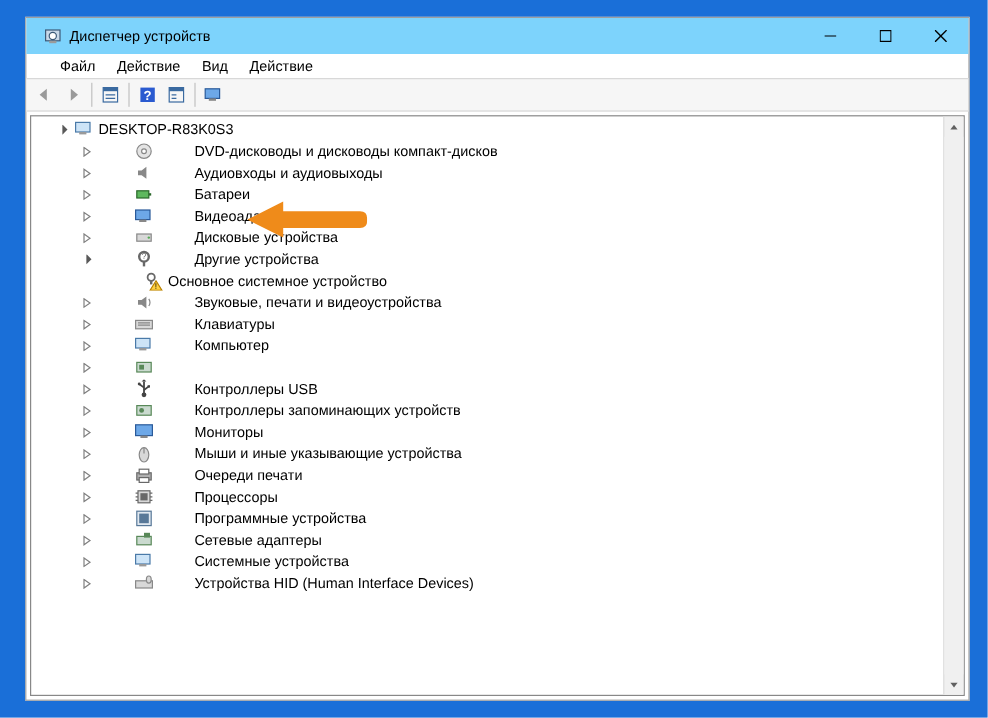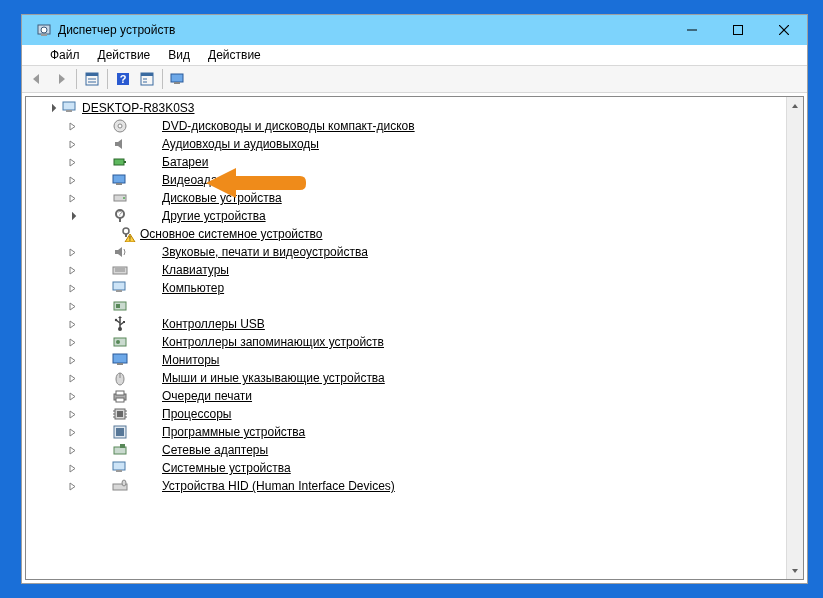--- a/index.html
+++ b/index.html
@@ -74,21 +74,20 @@
     position: relative;
   }
   .tree { padding: 2px 0; }
   .tree-row {
     display: flex;
     align-items: center;
     height: 18px;
     padding-left: 4px;
     white-space: nowrap;
     position: relative;
-    text-decoration: underline;
   }
   .indent-1 { padding-left: 20px; }
   .indent-2 { padding-left: 40px; gap: 30px; }
   .indent-3 { padding-left: 78px; }
   .expander {
     width: 12px; height:12px;
     display: inline-flex;
     align-items:center;justify-content:center;
     margin-right: 2px;
     color: #6a6a6a;

